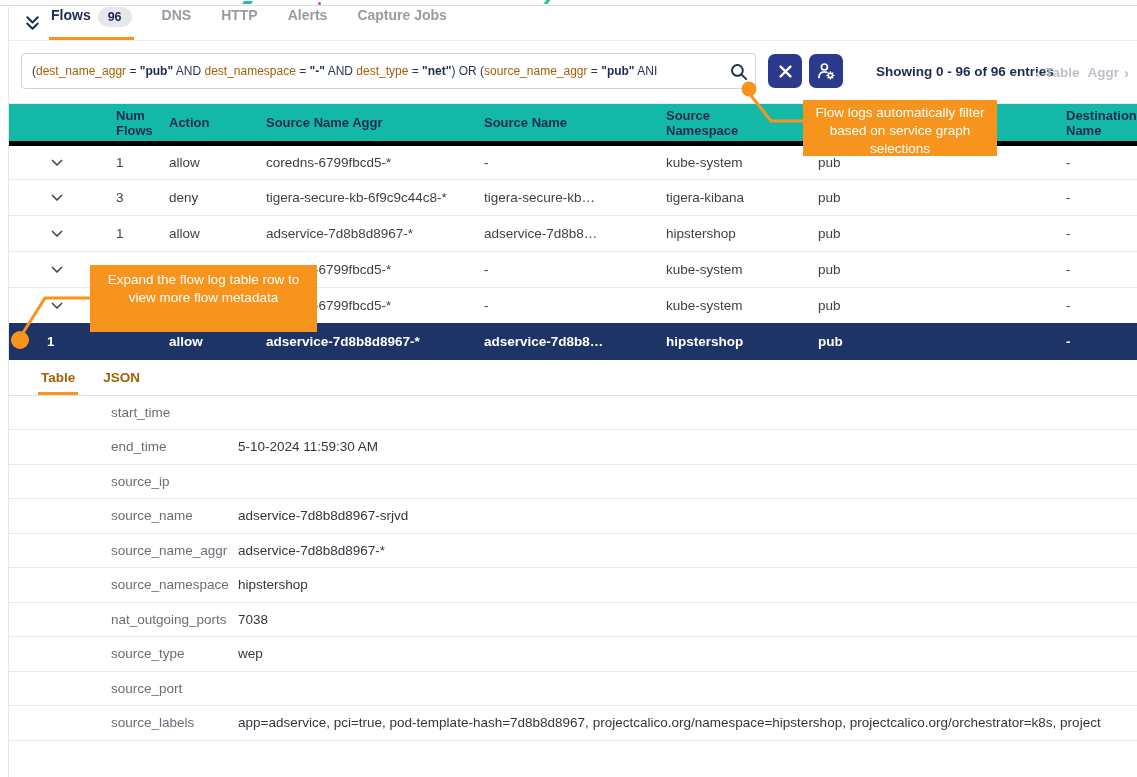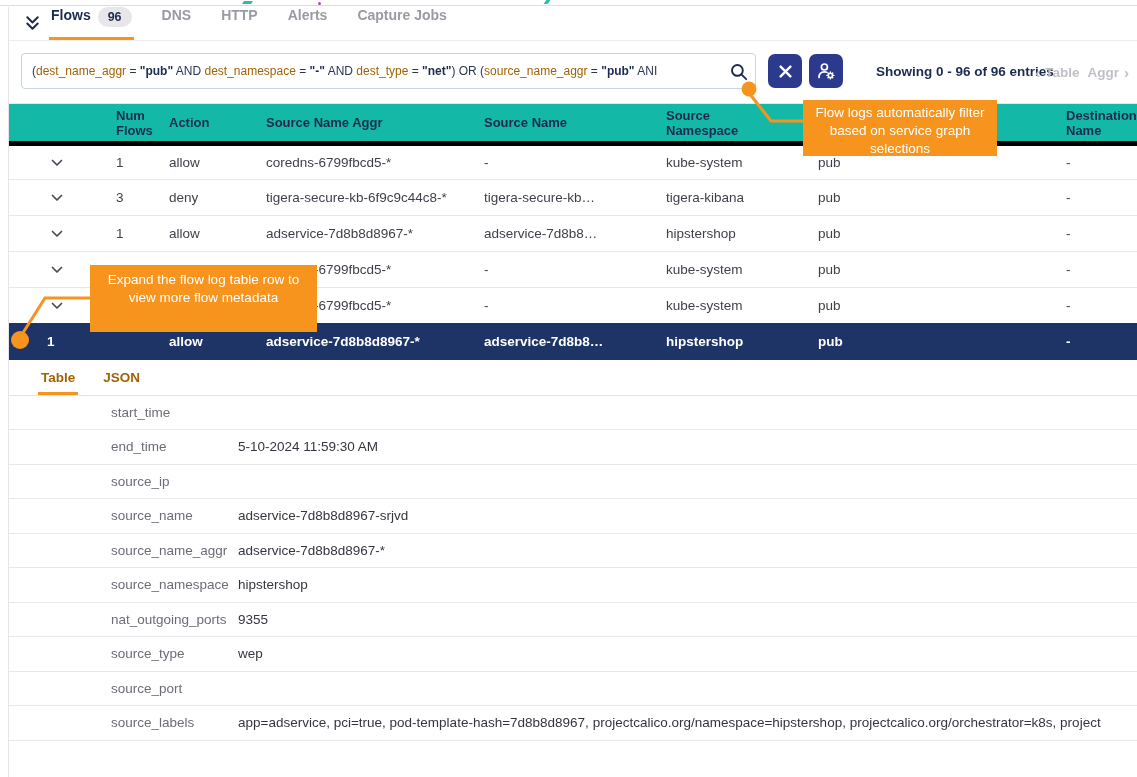--- a/index.html
+++ b/index.html
@@ -309,21 +309,21 @@
           <div class="kv-row">
             <div class="kv-key">source_name_aggr</div>
             <div class="kv-val">adservice-7d8b8d8967-*</div>
           </div>
           <div class="kv-row">
             <div class="kv-key">source_namespace</div>
             <div class="kv-val">hipstershop</div>
           </div>
           <div class="kv-row">
             <div class="kv-key">nat_outgoing_ports</div>
-            <div class="kv-val">9355</div>
+            <div class="kv-val">7038</div>
           </div>
           <div class="kv-row">
             <div class="kv-key">source_type</div>
             <div class="kv-val">wep</div>
           </div>
           <div class="kv-row">
             <div class="kv-key">source_port</div>
             <div class="kv-val"></div>
           </div>
           <div class="kv-row">

